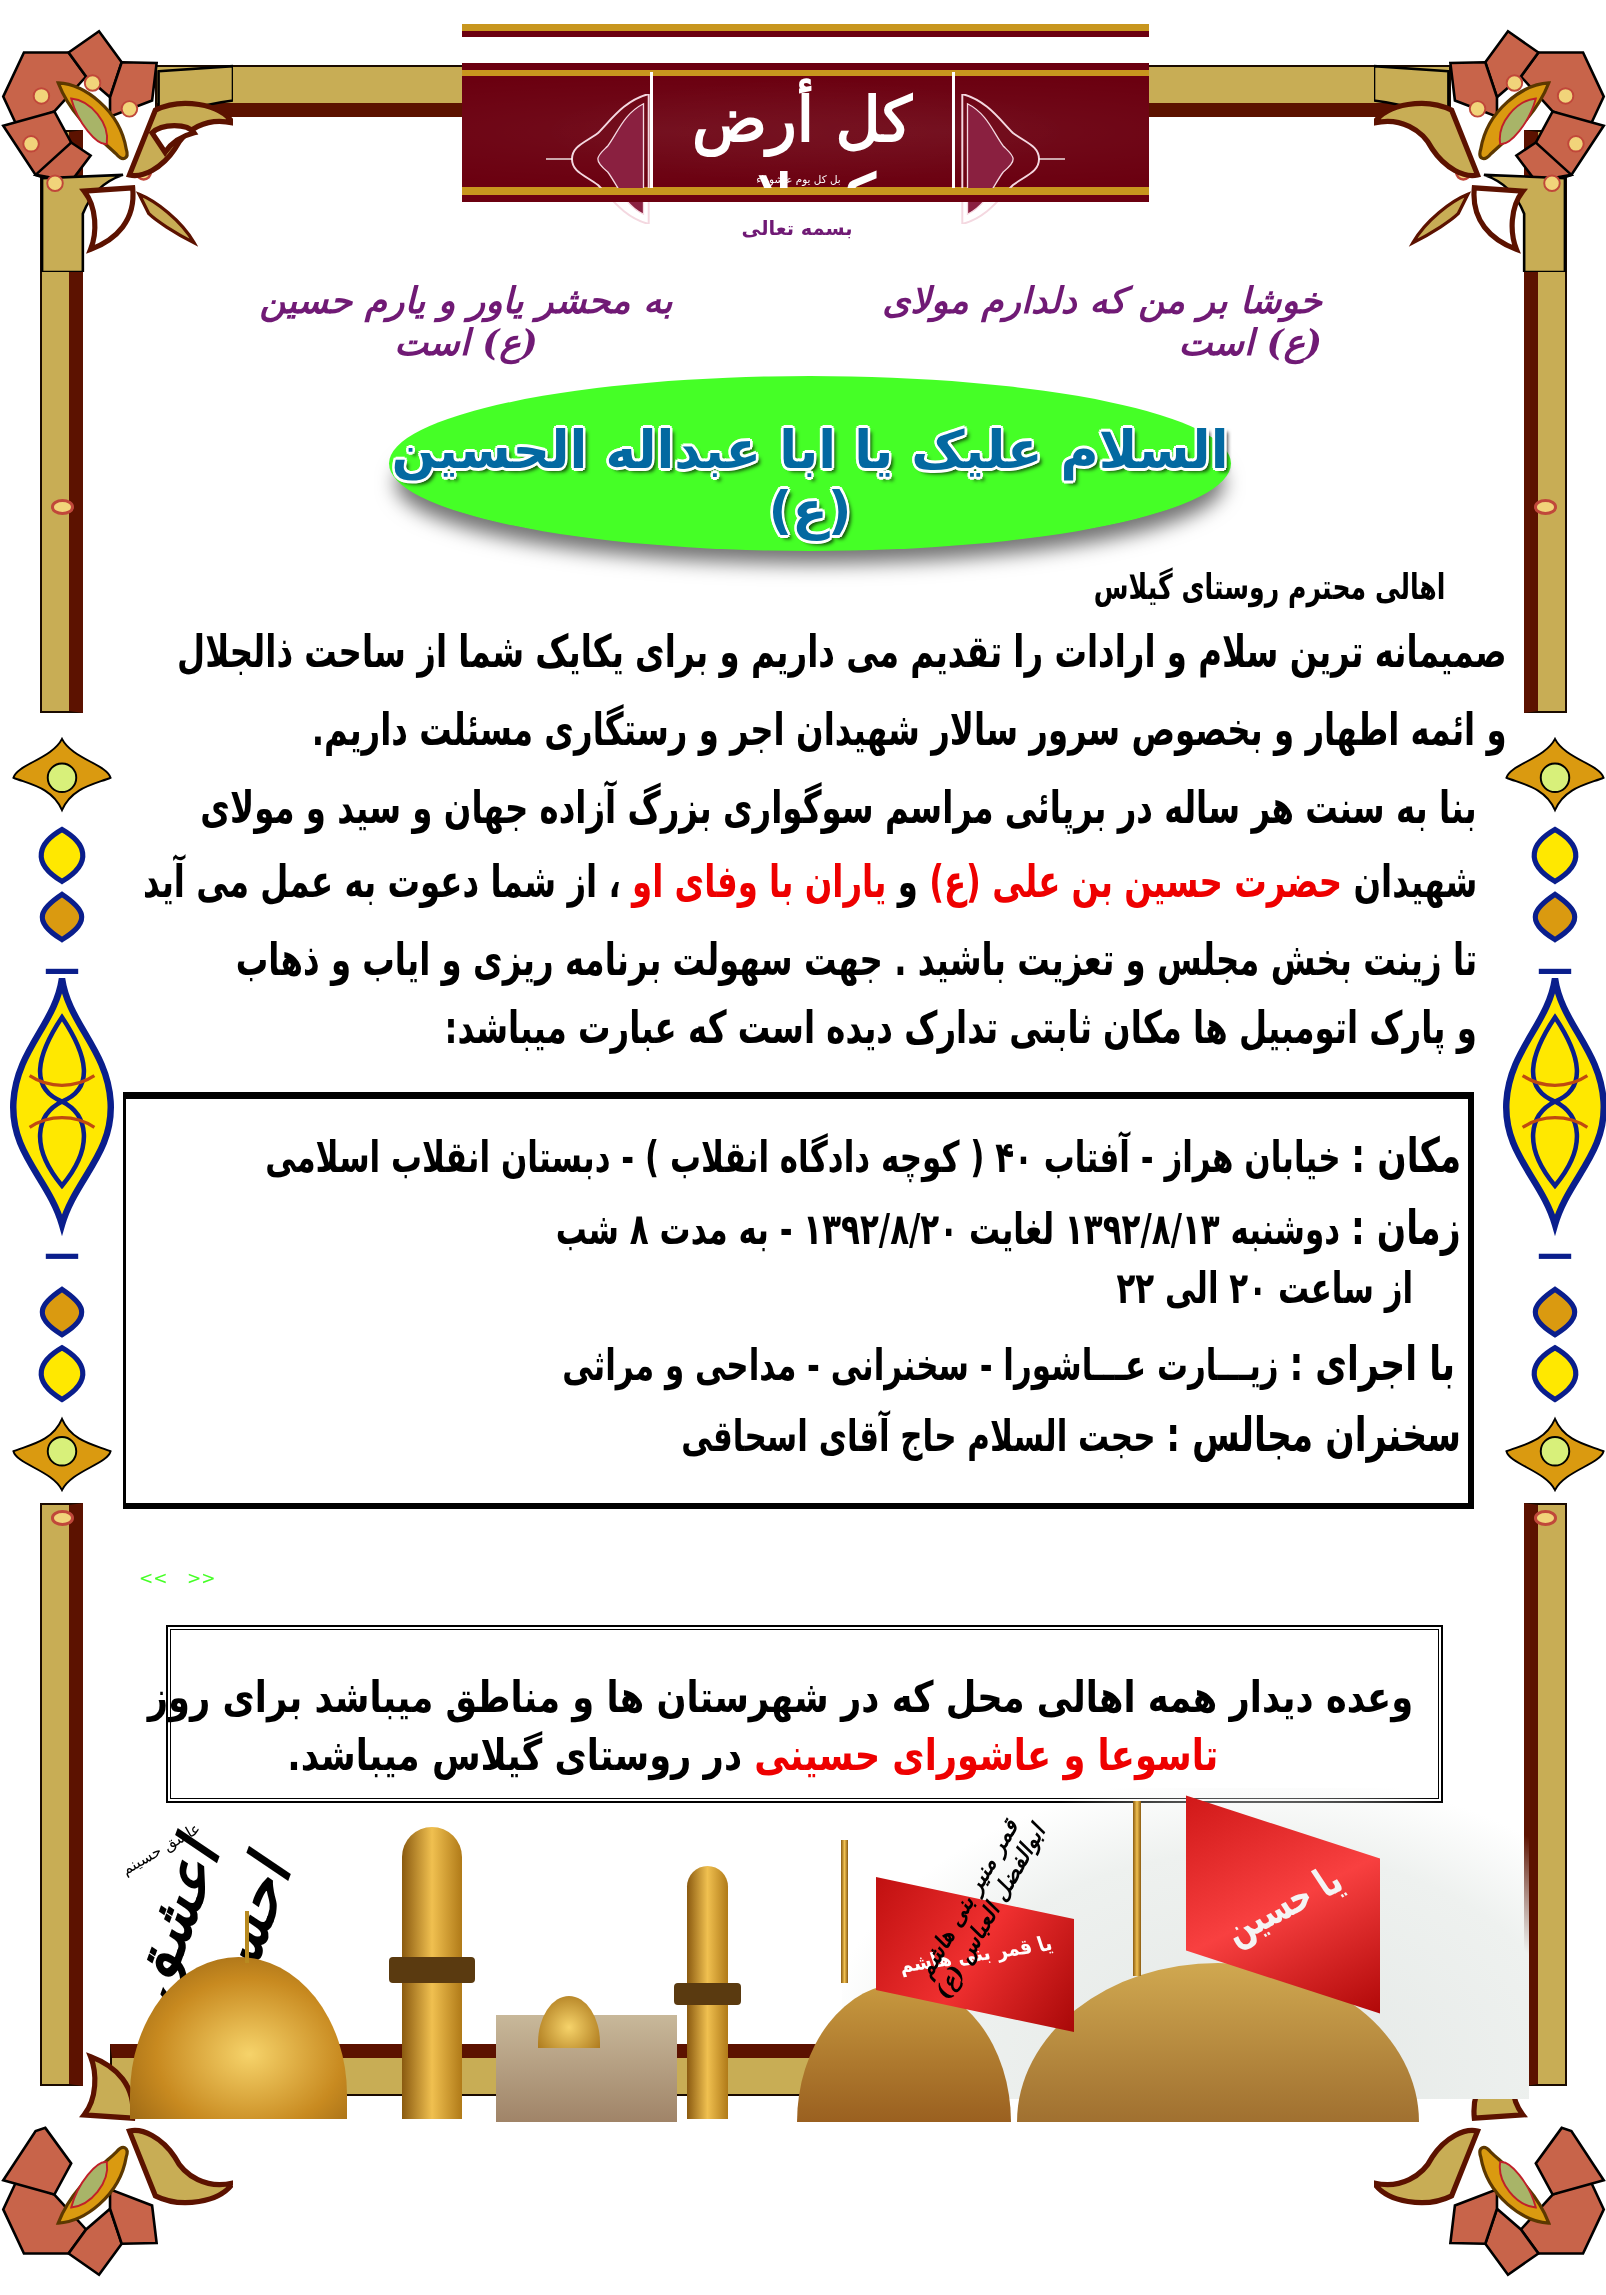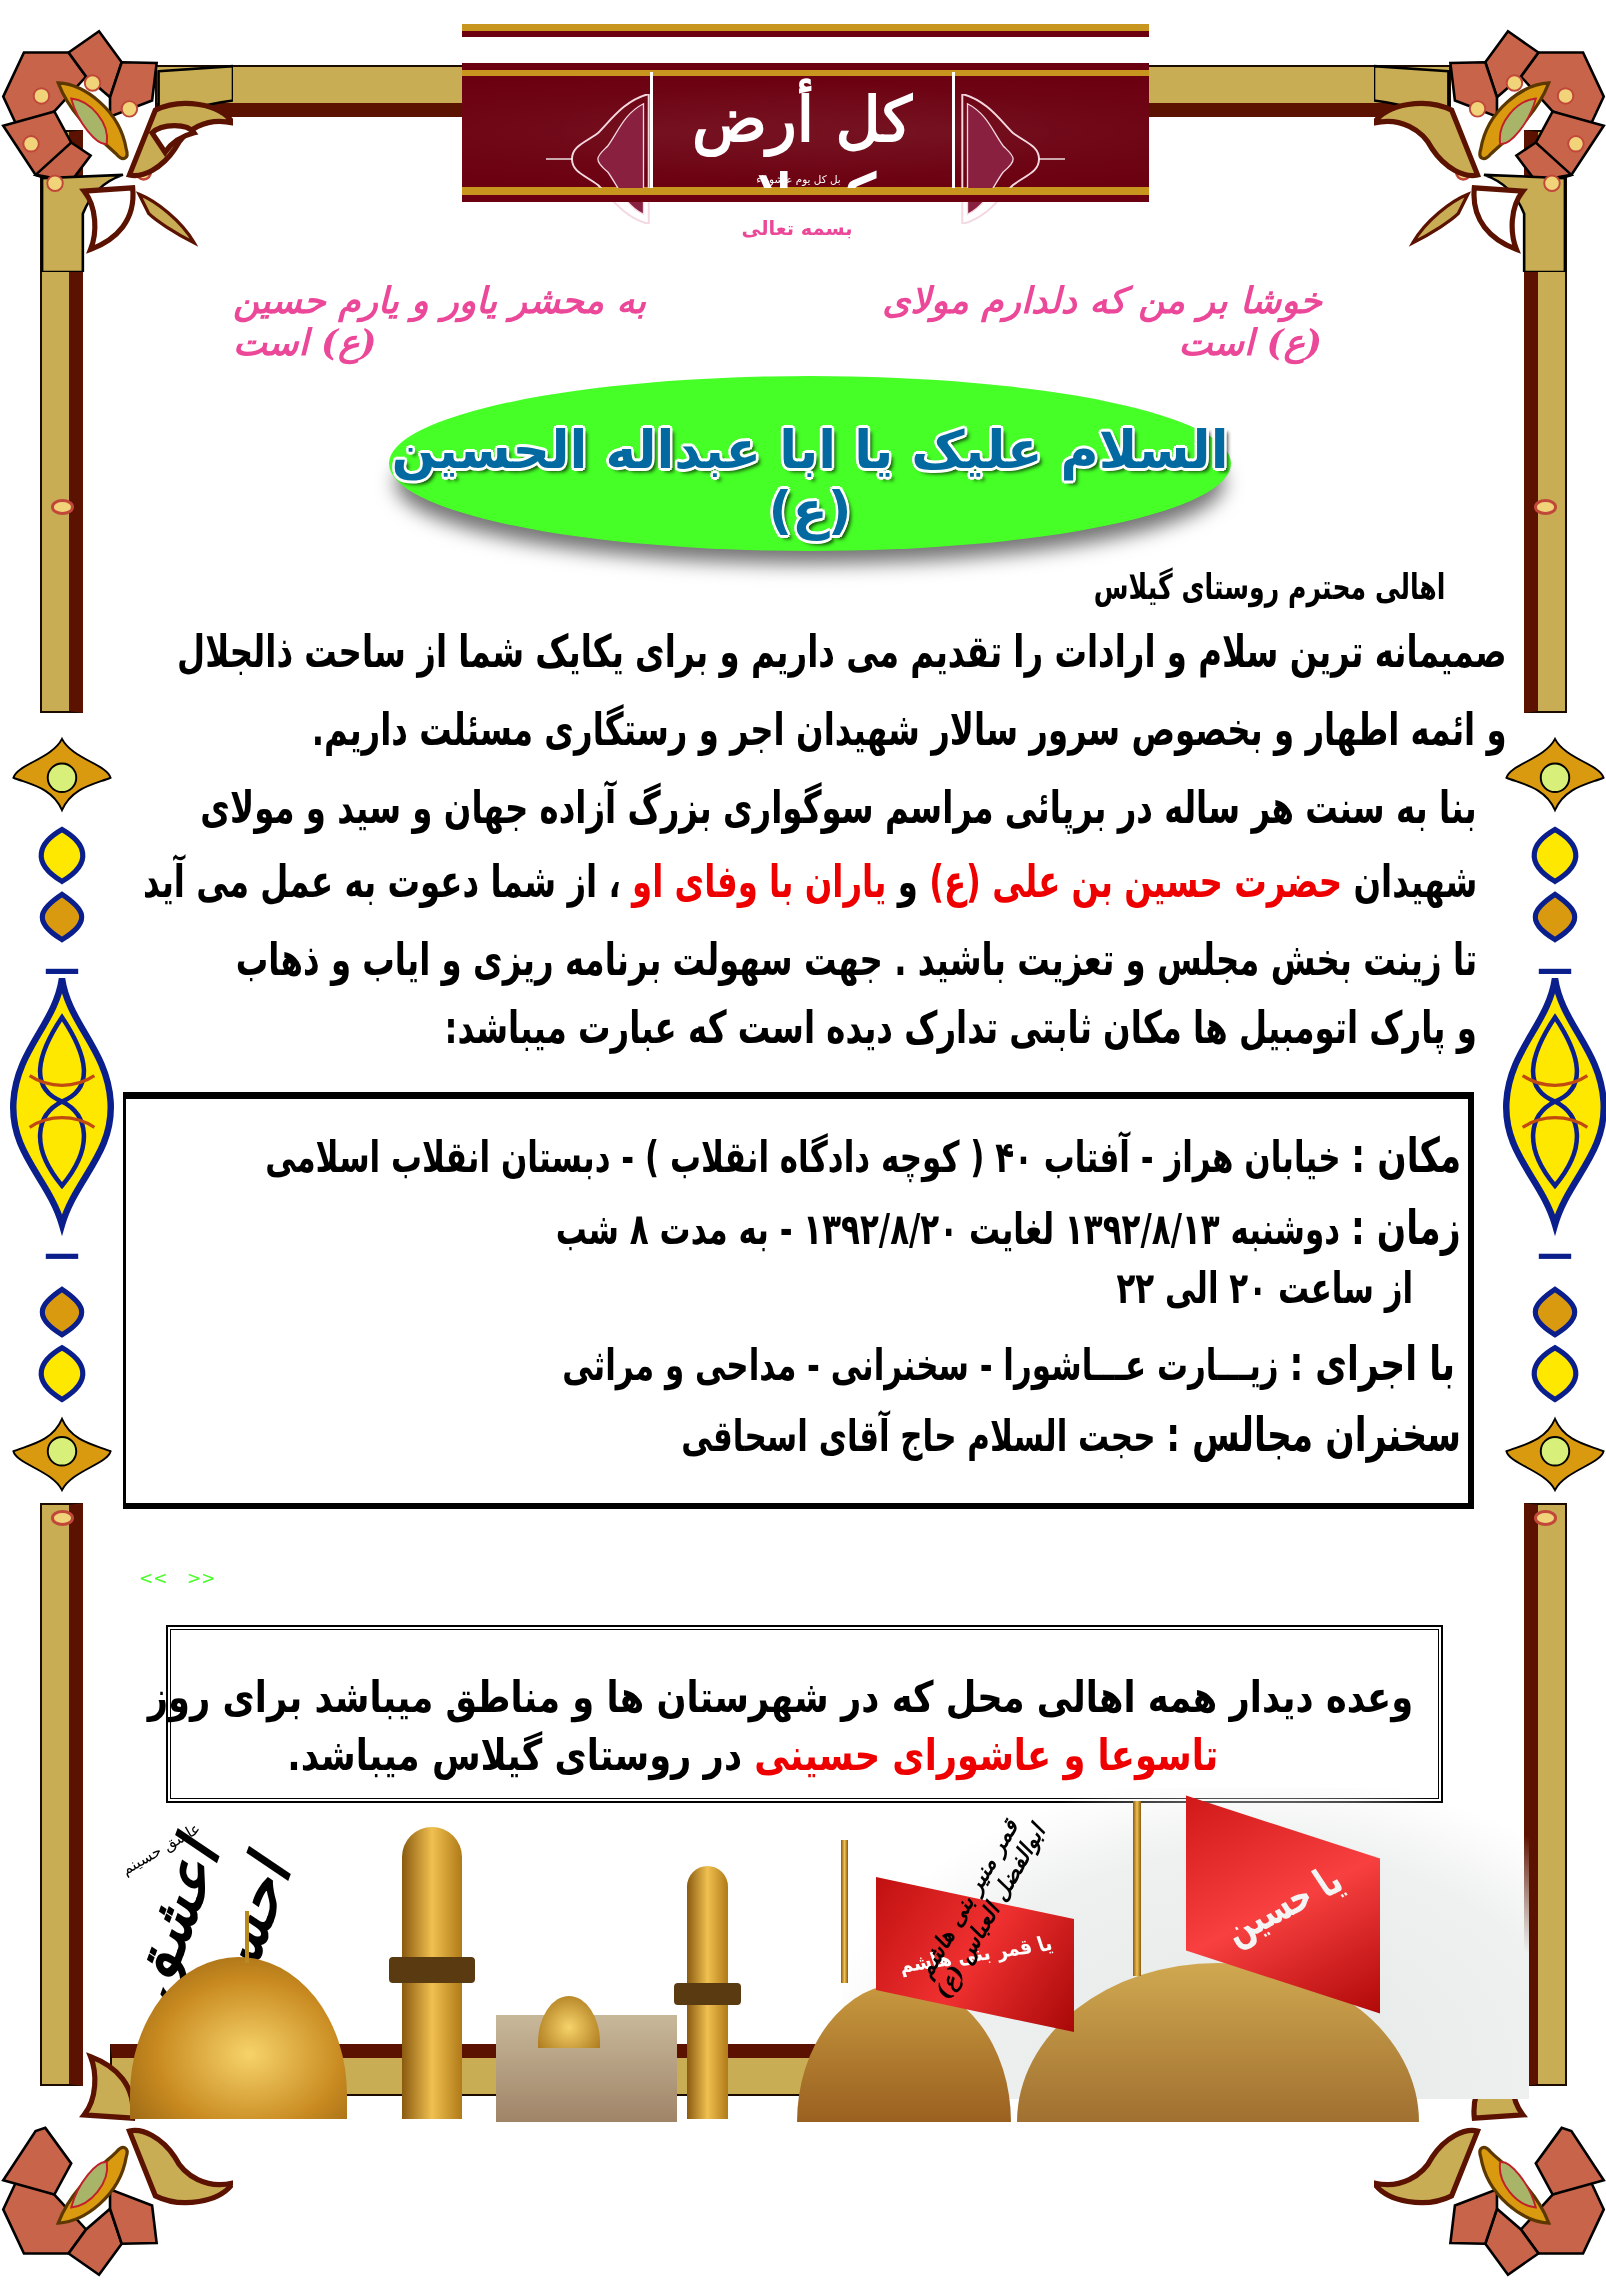--- a/index.html
+++ b/index.html
@@ -15,21 +15,21 @@
   .rivet{position:absolute;width:23px;height:15.5px;border-radius:50%;background:#F1D47A;border:3.2px solid #C0473A;}
   
   .banner{position:absolute;left:462px;top:23px;width:687px;height:178px;}
   .banner .stripe{position:absolute;left:0;right:0;height:6.5px;background:#C8961E;}
   .banner .stripe.dark{background:#6B0010;}
   .banner .body{position:absolute;left:0;right:0;top:40px;height:137px;background:#6B0010;
       background-image:radial-gradient(ellipse at 30% 50%,rgba(255,255,255,0.05) 0,transparent 60%),radial-gradient(ellipse at 70% 50%,rgba(255,255,255,0.05) 0,transparent 60%);}
   .banner .panel{position:absolute;left:188px;width:305px;top:49px;height:117px;border-left:3.2px solid #fff;border-right:3.2px solid #fff;}
   .banner .title{position:absolute;left:194px;width:292px;top:58px;text-align:center;color:#fff;font-family:"DejaVu Serif",serif;font-size:62px;font-weight:bold;line-height:78px;direction:rtl;}
   .banner .subtitle{position:absolute;left:194px;width:285px;top:150px;text-align:center;color:#fff;font-size:10.4px;letter-spacing:3.9px;direction:rtl;}
-  .text{direction:rtl;color:#ec4899;}
+  .text{direction:rtl;color:#701a75;}
   .red{color:#EE0000;}
   .ellipse{position:absolute;left:389px;top:376px;width:842px;height:175px;border-radius:50%;background:#45FF26;box-shadow:0 19.4px 19.4px -6.5px rgba(0,0,0,0.55);}
   .ellipse-title{position:absolute;left:389px;top:420px;width:842px;text-align:center;direction:rtl;font-family:"DejaVu Sans",sans-serif;font-weight:bold;font-size:52px;color:#0369a1;
      text-shadow:2.6px 0 #fff,-2.6px 0 #fff,0 2.6px #fff,0 -2.6px #fff,1.9px 1.9px #fff,-1.9px -1.9px #fff,1.9px -1.9px #fff,-1.9px 1.9px #fff,3.9px 3.9px 3.9px rgba(0,0,0,0.7);}
   .para{position:absolute;direction:rtl;font-family:"DejaVu Sans",sans-serif;font-weight:bold;color:#000;white-space:nowrap;transform:scaleX(0.72);transform-origin:right center;}
   .infobox{position:absolute;left:123px;top:1092px;width:1351px;height:417px;border:6.5px solid #000;border-top-width:7.8px;border-left-width:3.9px;}
   .msgbox{position:absolute;left:170px;top:1629px;width:1269px;height:170px;border:1.9px double #000;outline:2.6px solid #000;outline-offset:2.6px;}
   .hand{font-family:"DejaVu Serif",serif;font-style:italic;font-weight:bold;}
 </style>
 </head>
@@ -185,21 +185,21 @@
   </svg>
   <div class="panel"></div>
   <div class="title">کل أرض کربلاء</div>
   <div class="subtitle">بل کل یوم عاشوراء</div>
   <div class="stripe" style="top:165px;"></div>
   <div class="stripe dark" style="top:172px;"></div>
 </div>
 
 <div class="abs text" style="left:700px;top:217px;width:194px;text-align:center;font-weight:bold;font-size:19.4px;">بسمه تعالی</div>
 <div class="abs text hand" style="left:823px;top:279px;width:499px;text-align:right;font-size:36px;">خوشا بر من که دلدارم مولای (ع) است</div>
-<div class="abs text hand" style="left:233px;top:279px;width:466px;text-align:left;font-size:36px;">به محشر یاور و یارم حسین (ع) است</div>
+<div class="abs text hand" style="left:233px;top:279px;width:466px;text-align:center;font-size:36px;">به محشر یاور و یارم حسین (ع) است</div>
 
 <div class="ellipse"></div>
 <div class="ellipse-title">السلام علیک یا ابا عبداله الحسین (ع)</div>
 
 <div class="para" style="right:162px;top:567px;font-size:35px;">اهالی محترم روستای گیلاس</div>
 <div class="para" style="right:100px;top:625px;font-size:45px;">صمیمانه ترین سلام و ارادات را تقدیم می داریم و برای یکایک شما از ساحت ذالجلال</div>
 <div class="para" style="right:100px;top:703px;font-size:45px;">و ائمه اطهار و بخصوص سرور سالار شهیدان اجر و رستگاری مسئلت داریم.</div>
 <div class="para" style="right:130px;top:781px;font-size:45px;">بنا به سنت هر ساله در برپائی مراسم سوگواری بزرگ آزاده جهان  و سید و مولای</div>
 <div class="para" style="right:130px;top:855px;font-size:45px;">
   <span>شهیدان</span>

